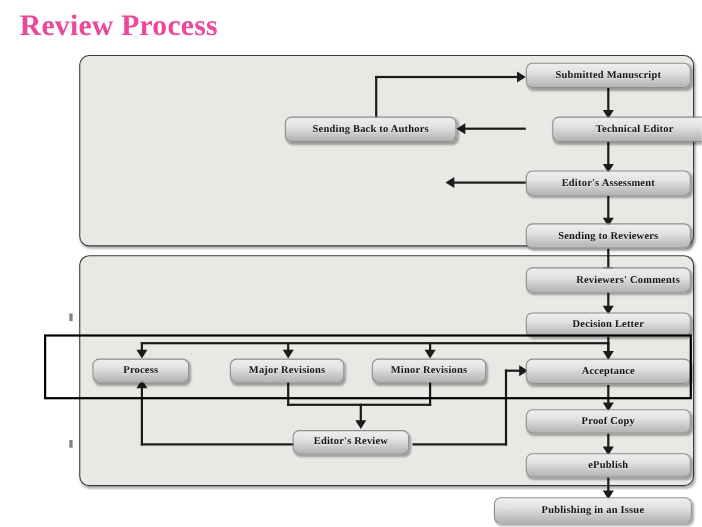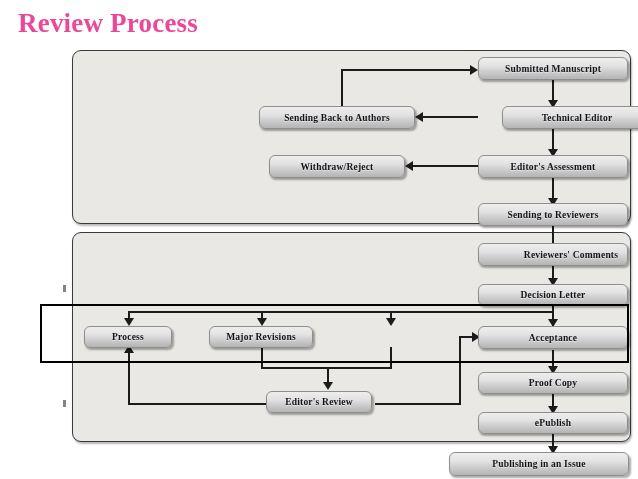--- a/index.html
+++ b/index.html
@@ -151,30 +151,30 @@
   <div class="node" style="left:478px;top:57px;width:150px;height:23px;">Submitted Manuscript</div>
 
   <div class="node" style="left:478px;top:106px;width:150px;height:23px;margin-left:24px;">Technical Editor</div>
 
   <div class="node" style="left:478px;top:155px;width:150px;height:23px;">Editor's Assessment</div>
 
   <div class="node" style="left:478px;top:203px;width:150px;height:23px;">Sending to Reviewers</div>
 
   <div class="node" style="left:259px;top:106px;width:156px;height:23px;">Sending Back to Authors</div>
 
-  <div class="node" style="left:269px;top:155px;width:136px;height:23px;">Withdraw/Reject</div>
 
   <div class="node" style="left:478px;top:243px;width:150px;height:23px;padding-left:36px;">Reviewers' Comments</div>
 
   <div class="node" style="left:478px;top:284px;width:150px;height:22px;">Decision Letter</div>
 
   <div class="node" style="left:84px;top:326px;width:88px;height:22px;">Process</div>
 
   <div class="node" style="left:209px;top:326px;width:104px;height:22px;">Major Revisions</div>
 
+  <div class="node" style="left:338px;top:326px;width:104px;height:22px;">Minor Revisions</div>
 
   <div class="node" style="left:478px;top:326px;width:150px;height:23px;">Acceptance</div>
 
   <div class="node" style="left:266px;top:391px;width:106px;height:22px;text-align:center;">Editor's Review</div>
 
   <div class="node" style="left:478px;top:372px;width:150px;height:22px;">Proof Copy</div>
 
   <div class="node" style="left:478px;top:412px;width:150px;height:22px;">ePublish</div>
 
   <div class="node" style="left:449px;top:452px;width:180px;height:24px;text-align:center;">Publishing in an Issue</div>

